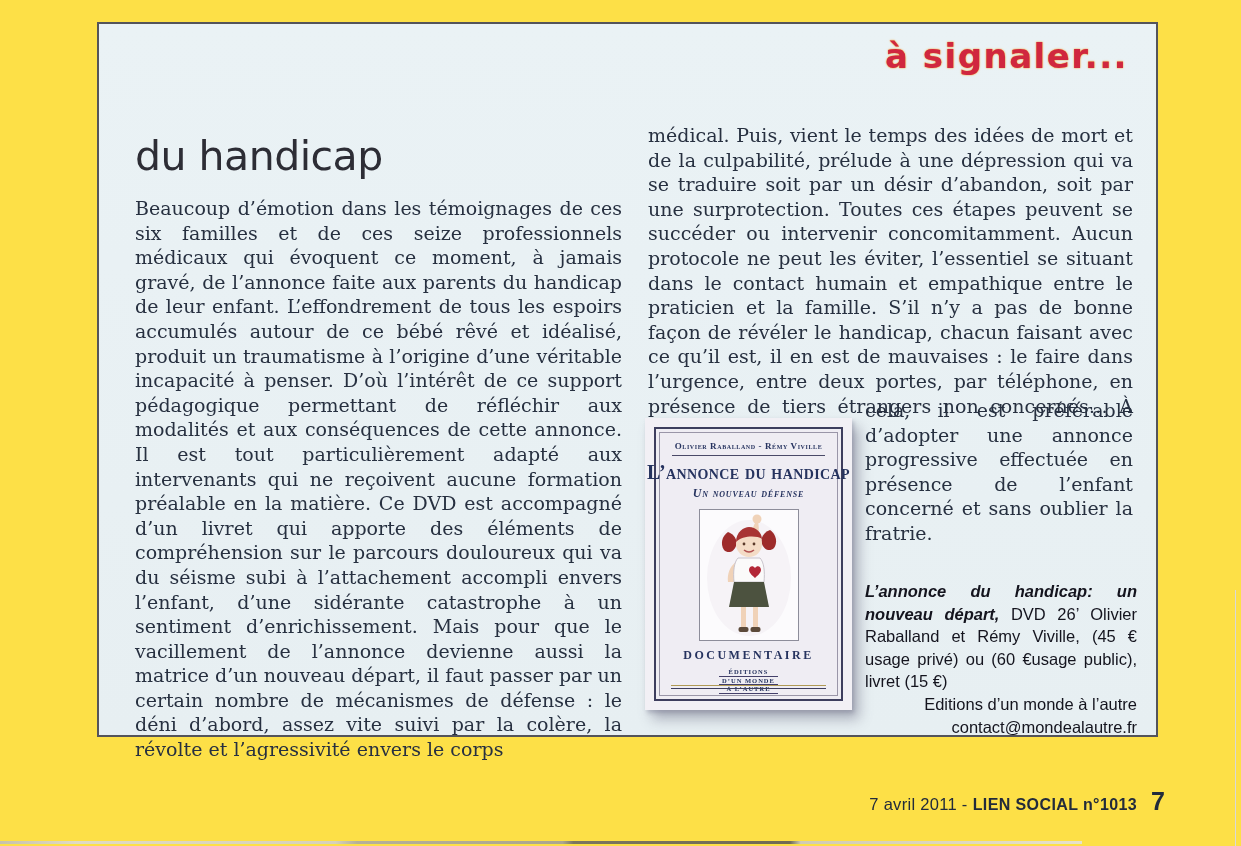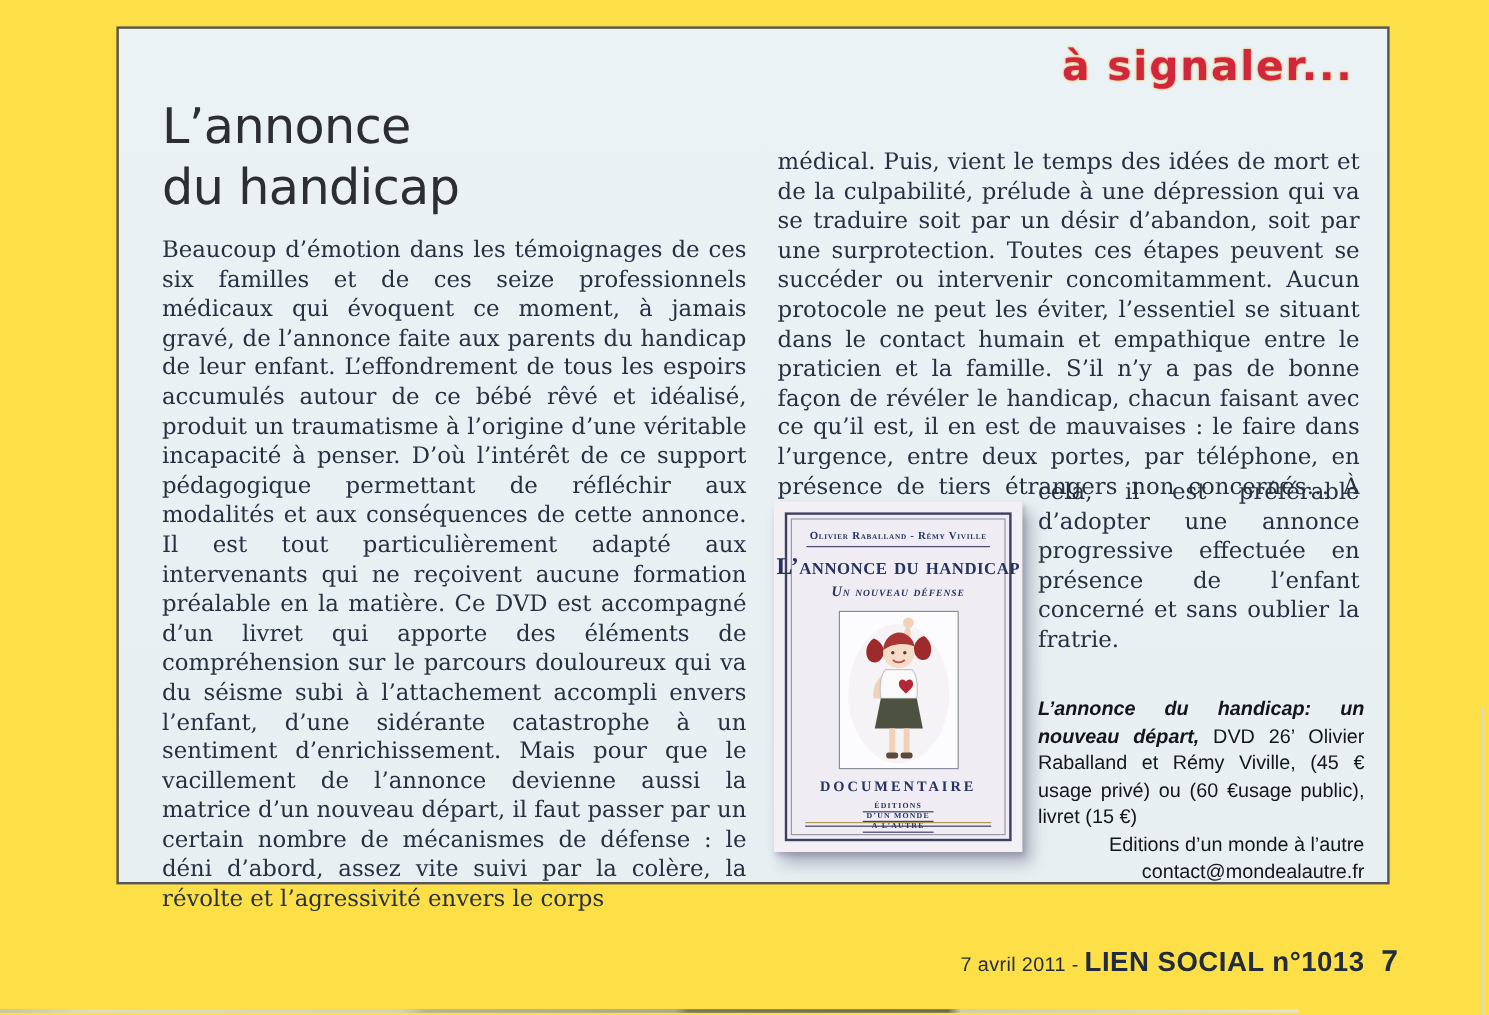--- a/index.html
+++ b/index.html
@@ -87,21 +87,21 @@
   .caption p { margin:0;text-align:right; }
   .caption .justified { text-align:justify; }
   .cap-title { font-weight:700; font-style:italic; }
 
   
   .footer {
     position:absolute; right:76px; top:771px;
     display:flex; align-items:baseline; color:#222b3b; white-space:nowrap;
   }
   .footer-date { font-size:16.5px; letter-spacing:.3px;margin-top:24px; }
-  .footer-mag  { font-size:23px; font-weight:700; letter-spacing:.4px; margin-left:5px; }
+  .footer-mag  { font-size:16px; font-weight:700; letter-spacing:.4px; margin-left:5px; }
   .footer-page { font-size:25px; font-weight:700; margin-left:14px; }
 
   
   .scan-strip {
     position:absolute; left:0; top:841px; width:1082px; height:3px; opacity:.85;
     background:linear-gradient(to right,
       #bdbdbd 0%, #dadada 7%, #cfcfcf 31%, #a8a8a8 33%, #9c9c9c 52%,
       #636363 53%, #565656 73%, #c8c8c8 74%, #e2e2e2 100%);
   }
   .scan-edge {
@@ -111,21 +111,21 @@
 </head>
 <body>
 
 <div class="page">
 
   <div class="panel">
 
     <div class="signal">à signaler...</div>
 
     <h1 class="title" style="margin:0;">
-      <span>L’annonce</span><br>
+      <br>
       <span>du handicap</span>
     </h1>
 
     <div class="serif col-left">Beaucoup d’émotion dans les témoignages de ces six familles et de ces seize professionnels médicaux qui évoquent ce moment, à jamais gravé, de l’annonce faite aux parents du handicap de leur enfant. L’effondrement de tous les espoirs accumulés autour de ce bébé rêvé et idéalisé, produit un traumatisme à l’origine d’une véritable incapacité à penser. D’où l’intérêt de ce support pédagogique permettant de réfléchir aux modalités et aux conséquences de cette annonce. Il est tout particulièrement adapté aux intervenants qui ne reçoivent aucune formation préalable en la matière. Ce DVD est accompagné d’un livret qui apporte des éléments de compréhension sur le parcours douloureux qui va du séisme subi à l’attachement accompli envers l’enfant, d’une sidérante catastrophe à un sentiment d’enrichissement. Mais pour que le vacillement de l’annonce devienne aussi la matrice d’un nouveau départ, il faut passer par un certain nombre de mécanismes de défense : le déni d’abord, assez vite suivi par la colère, la révolte et l’agressivité envers le corps</div>
 
     <div class="serif col-right">médical. Puis, vient le temps des idées de mort et de la culpabilité, prélude à une dépression qui va se traduire soit par un désir d’abandon, soit par une surprotection. Toutes ces étapes peuvent se succéder ou intervenir concomitamment. Aucun protocole ne peut les éviter, l’essentiel se situant dans le contact humain et empathique entre le praticien et la famille. S’il n’y a pas de bonne façon de révéler le handicap, chacun faisant avec ce qu’il est, il en est de mauvaises : le faire dans l’urgence, entre deux portes, par téléphone, en présence de tiers étrangers non concernés… À tout</div>
 
     <div class="serif wrap-text">cela, il est préférable d’adopter une annonce progressive effectuée en présence de l’enfant concerné et sans oublier la fratrie.</div>
 
     <div class="dvd">

